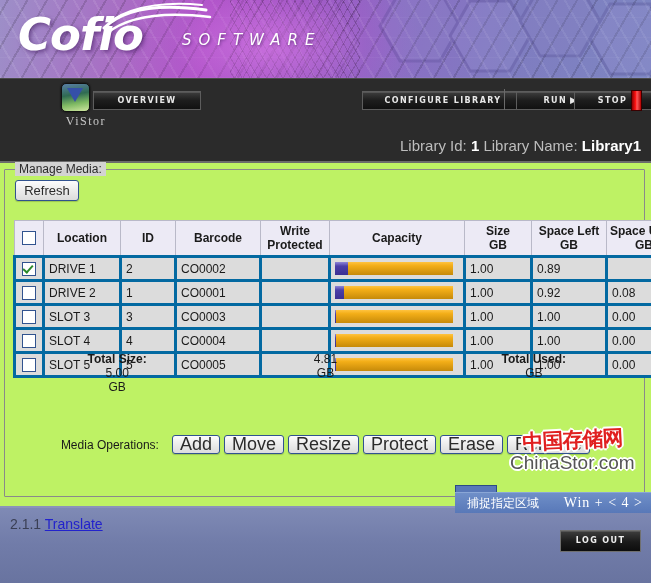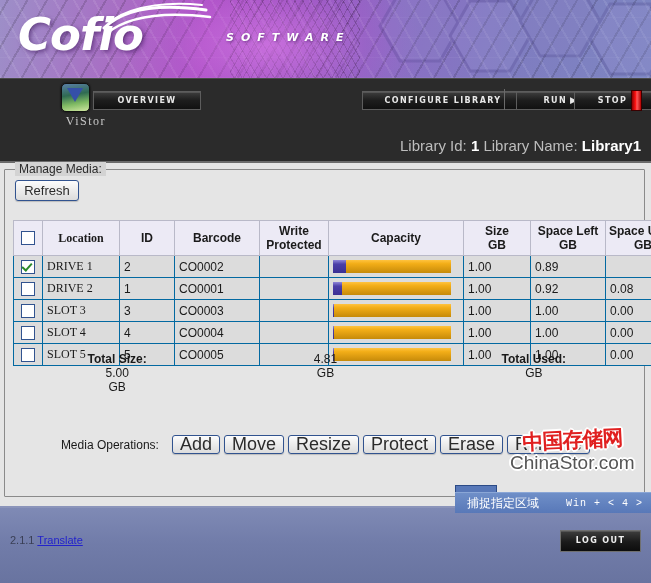--- a/index.html
+++ b/index.html
@@ -65,28 +65,27 @@
     font-style: italic;
     color: #ffffff;
     letter-spacing: -1px;
     line-height: 62px;
     text-shadow: 2px 2px 4px rgba(60,20,90,0.55);
   }
   .logo-software {
     position: absolute;
     left: 182px; top: 31px;
     font-family: "DejaVu Sans", sans-serif;
-    font-size: 11px;
-    font-weight: bold;
+    font-size: 15px;
+    font-weight: normal;
     font-style: italic;
     color: #ffffff;
     letter-spacing: 7px;
     text-shadow: 1px 1px 3px rgba(60,20,90,0.6);
     z-index: 5;
-    padding-left: 44px;
   }
 
   
   .navbar {
     position: relative;
     width: 651px;
     height: 82px;
     background: #2b2b2b;
     border-top: 1px solid #4a4a4a;
   }
@@ -164,21 +163,21 @@
     font-size: 15px;
     color: #bdbdbd;
   }
   .library-info b { color: #ffffff; }
 
   
   .main {
     position: relative;
     width: 651px;
     height: 343px;
-    background: #e5e5e5;
+    background: #bef264;
     border-top: 2px solid #6b6b6b;
   }
   .fieldset {
     position: absolute;
     left: 4px; top: 6px;
     width: 641px;
     height: 328px;
     border: 1px solid #8a8a8a;
     border-radius: 1px;
     box-sizing: border-box;
@@ -233,27 +232,27 @@
     font-weight: bold;
     font-size: 12px;
     color: #1a1a1a;
     height: 34px;
     padding: 0 2px;
     text-align: center;
     vertical-align: middle;
   }
   .media-table td {
     background: #dcdcdc;
-    border: 1px solid #0369a1;
+    border: 3px solid #0369a1;
     height: 21px;
     padding: 0 4px;
     vertical-align: middle;
   }
   .c-check { width: 24px; text-align: center; }
-  .c-loc   { width: 72px; font-family: Liberation Serif, serif; }
+  .c-loc   { width: 72px; }
   .c-id    { width: 50px; }
   .c-bar   { width: 80px; }
   .c-wp    { width: 64px; }
   .c-cap   { width: 130px; }
   .c-size  { width: 62px; }
   .c-left  { width: 70px; }
   .c-used  { width: 70px; }
 
   .cb {
     display: inline-block;
@@ -340,22 +339,22 @@
     border-top: 1px solid #8aa6d6;
   }
   .capture-overlay .cap-label {
     margin-left: 12px;
     font-family: "DejaVu Sans", sans-serif;
     font-size: 12px;
   }
   .capture-overlay .cap-key {
     margin-left: auto;
     margin-right: 8px;
-    font-family: Liberation Mono, monospace;
-    font-size: 10px;
+    font-family: Liberation Serif, serif;
+    font-size: 14px;
     letter-spacing: 1px;
   }
   .capture-overlay-tab {
     position: absolute;
     left: 455px; top: 485px;
     width: 40px; height: 8px;
     background: #5878b8;
     border: 1px solid #2b4a86;
     z-index: 29;
   }
@@ -393,22 +392,22 @@
   
   .footer {
     position: relative;
     width: 651px;
     height: 78px;
     background: linear-gradient(180deg, #7f8ab5 0%, #717ca9 45%, #68739f 100%);
     border-top: 2px solid #8b94ba;
   }
   .footer-version {
     position: absolute;
-    left: 10px; top: 26px;
-    font-size: 11px;
+    left: 10px; top: 8px;
+    font-size: 14px;
     color: #3a3f55;
   }
   .footer-link {
     color: #2222cc;
     text-decoration: underline;
     cursor: pointer;
   }
   #logout-button {
     position: absolute;
     right: 10px; top: 22px;

